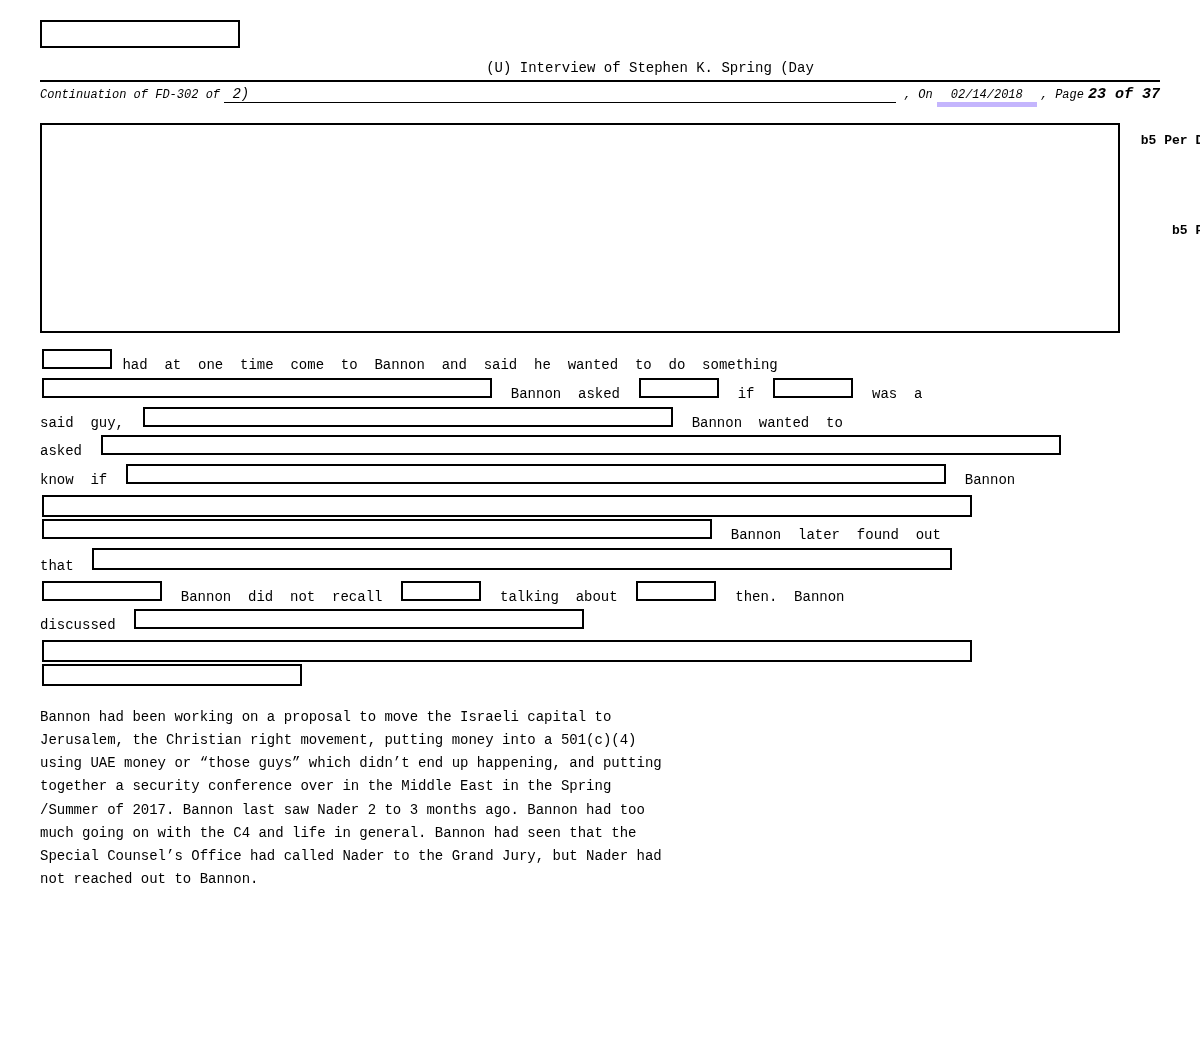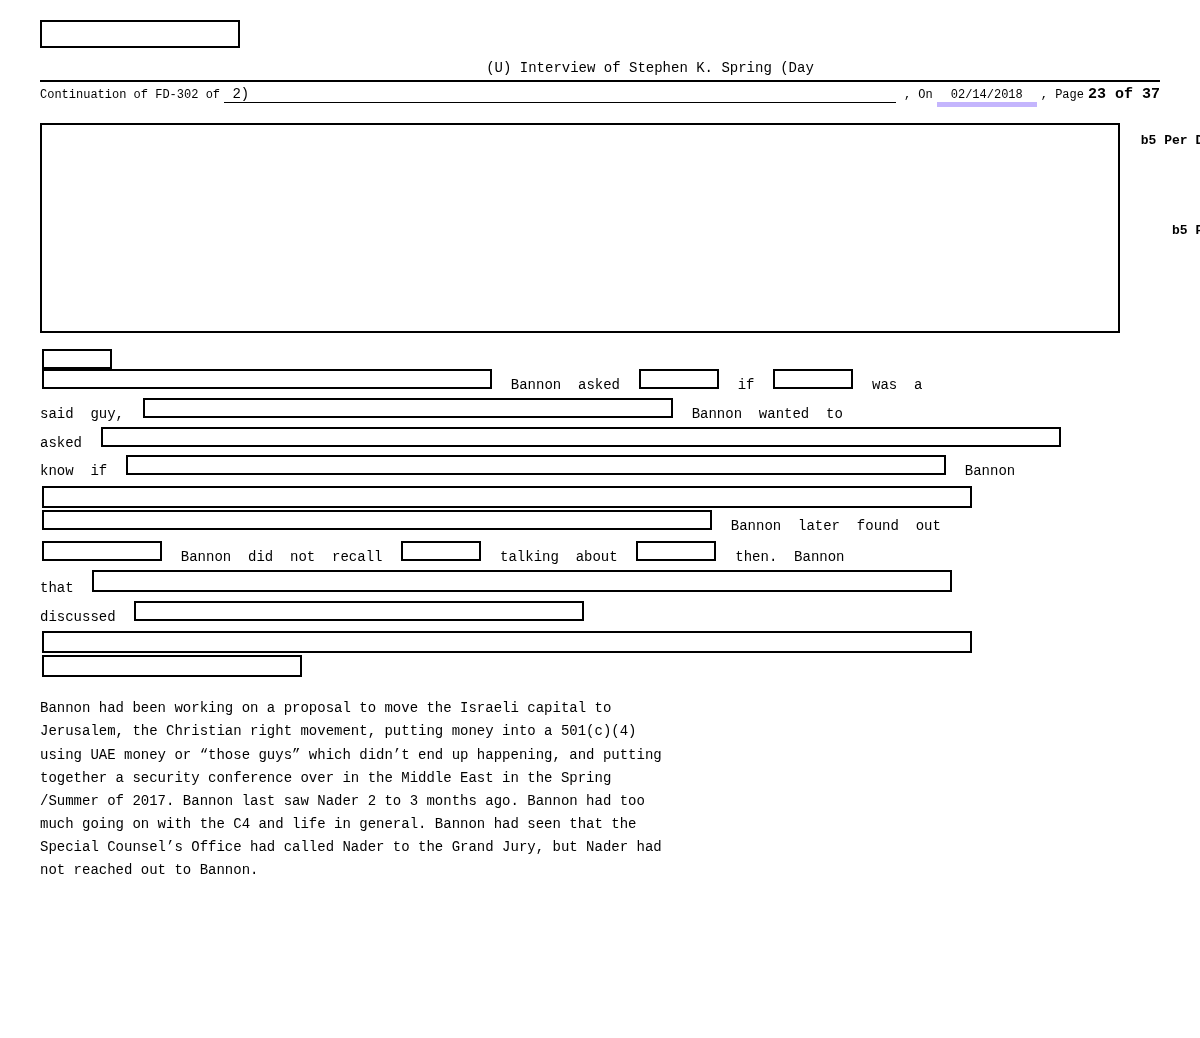--- a/index.html
+++ b/index.html
@@ -33,20 +33,21 @@
       margin-left: 100px;
     }
 
     .continuation-line {
       display: flex;
       align-items: baseline;
       border-top: 2px solid #000;
       padding-top: 4px;
       margin-bottom: 16px;
       font-size: 12px;
+      font-style: italic;
     }
 
     .continuation-label {
       white-space: nowrap;
       font-size: 12px;
     }
 
     .cont-subject {
       border-bottom: 1px solid #000;
       flex: 1;
@@ -170,20 +171,21 @@
   </div>
 </div>
 
 
 <div style="position:relative; width: 1140px;">
 
   <div style="width:1080px;">
 
     <div class="row-wrap">
       <span class="redact-box redact-small"></span>
+      <span class="txt"> had  at  one  time  come  to  Bannon  and  said  he  wanted  to  do  something</span>
     </div>
 
     <div class="row-wrap">
       <span class="redact-box redact-450"></span>
       <span class="txt">  Bannon  asked  </span>
       <span class="redact-box redact-80"></span>
       <span class="txt">  if  </span>
       <span class="redact-box redact-80"></span>
       <span class="txt">  was  a</span>
     </div>
@@ -207,32 +209,32 @@
 
     <div class="row-wrap" style="margin-top:2px;">
       <span class="redact-box" style="width:930px; height:22px;"></span>
     </div>
 
     <div class="row-wrap" style="margin-top:2px;">
       <span class="redact-box redact-670"></span>
       <span class="txt">  Bannon  later  found  out</span>
     </div>
 
+    <div class="row-wrap">
+      <span class="txt">that  </span>
+      <span class="redact-box" style="width: 860px; height:22px;"></span>
+    </div>
+
     <div class="row-wrap" style="margin-top:2px;">
       <span class="redact-box redact-120"></span>
       <span class="txt">  Bannon  did  not  recall  </span>
       <span class="redact-box redact-80"></span>
       <span class="txt">  talking  about  </span>
       <span class="redact-box redact-80"></span>
       <span class="txt">  then.  Bannon</span>
-    </div>
-
-    <div class="row-wrap">
-      <span class="txt">that  </span>
-      <span class="redact-box" style="width: 860px; height:22px;"></span>
     </div>
 
     <div class="row-wrap">
       <span class="txt">discussed  </span>
       <span class="redact-box redact-450"></span>
     </div>
 
 
     <div class="row-wrap" style="margin-top:2px;">
       <span class="redact-box" style="width:930px; height:22px;"></span>

